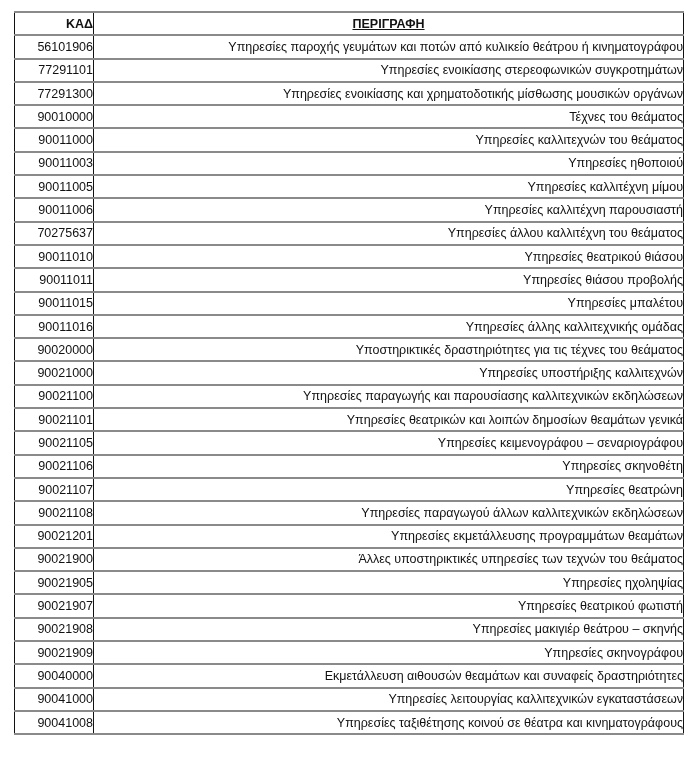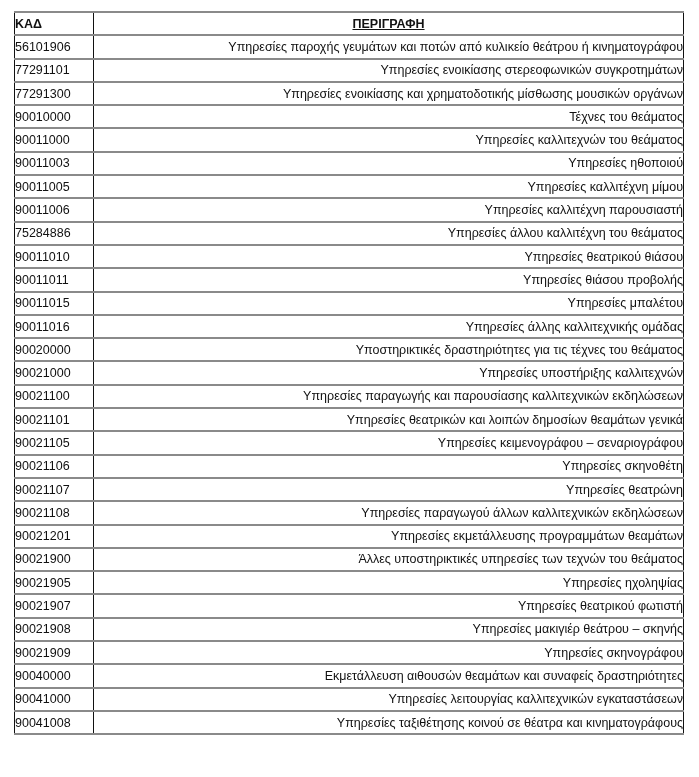--- a/index.html
+++ b/index.html
@@ -15,21 +15,21 @@
       border-right: 1px solid #111;
     }
     .doc-table td, .doc-table th {
       height: 21.3px;
       padding: 0;
       border-top: 2px solid #8a8a8a;
       border-bottom: 2px solid #8a8a8a;
       vertical-align: middle;
       white-space: nowrap;
     }
-    .doc-table .col-code { width: 78px; border-right: 1px solid #111; text-align: left; }
+    .doc-table .col-code { width: 78px; border-right: 1px solid #111; text-align: right; }
     .doc-table td.col-desc { padding-left: 8px; text-align: right; }
     .doc-table th { font-weight: bold; text-align: center; }
     .doc-table th.col-desc { text-align: center; text-decoration: underline; }
   </style>
 </head>
 <body>
 
 <table class="doc-table">
   <thead>
     <tr>
@@ -64,21 +64,21 @@
       </tr>
       <tr>
         <td class="col-code">90011005</td>
         <td class="col-desc">Υπηρεσίες καλλιτέχνη μίμου</td>
       </tr>
       <tr>
         <td class="col-code">90011006</td>
         <td class="col-desc">Υπηρεσίες καλλιτέχνη παρουσιαστή</td>
       </tr>
       <tr>
-        <td class="col-code">75284886</td>
+        <td class="col-code">70275637</td>
         <td class="col-desc">Υπηρεσίες άλλου καλλιτέχνη του θεάματος</td>
       </tr>
       <tr>
         <td class="col-code">90011010</td>
         <td class="col-desc">Υπηρεσίες θεατρικού θιάσου</td>
       </tr>
       <tr>
         <td class="col-code">90011011</td>
         <td class="col-desc">Υπηρεσίες θιάσου προβολής</td>
       </tr>

